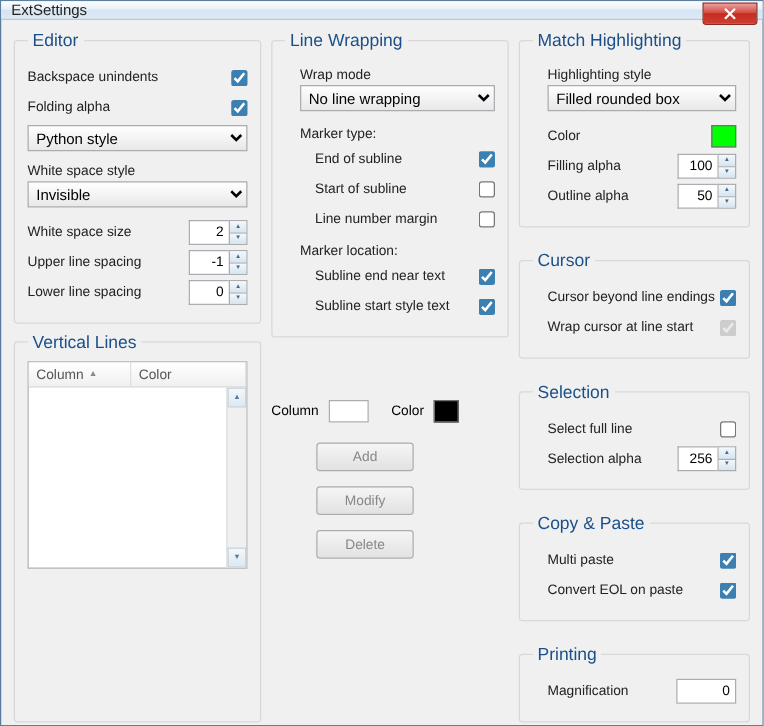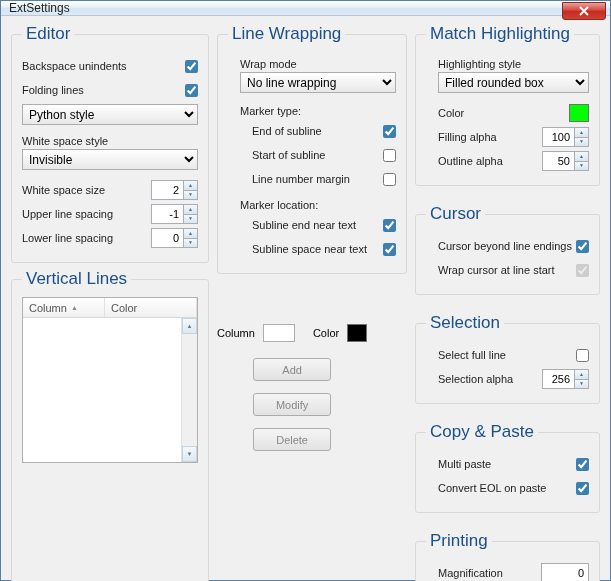--- a/index.html
+++ b/index.html
@@ -60,21 +60,21 @@
 .col2 { width: 190px; display: flex; flex-direction: column; gap: 20px; }
 .col3 { flex: 1; display: flex; flex-direction: column; gap: 18px; }
 fieldset {
   border: 1px solid #d8d8d8;
   border-radius: 3px;
   padding: 8px 10px 10px;
   background: #f0f0f0;
 }
 legend {
   color: #1a4f8a;
-  font-size: 17px;
+  font-size: 14px;
   padding: 0 4px;
 }
 .row {
   display: flex;
   align-items: center;
   justify-content: space-between;
   margin: 4px 0;
   min-height: 20px;
 }
 .row label { color: #222; }
@@ -235,21 +235,21 @@
     <div class="columns">
 
       <div class="col1">
         <fieldset>
           <legend>Editor</legend>
           <div class="row">
             <label>Backspace unindents</label>
             <input type="checkbox" checked="" style="">
           </div>
           <div class="row">
-            <label>Folding lines</label>
+            <label>Folding alpha</label>
             <input type="checkbox" checked="" style="">
           </div>
           <select>
             <option>Python style</option>
           </select>
           <div class="sublabel" style="margin-top:10px">White space style</div>
           <select>
             <option>Invisible</option>
           </select>
           <div class="row" style="margin-top:10px">
@@ -328,21 +328,21 @@
                   <input type="checkbox" style="">
                 </div>
             </div>
             <div class="sublabel" style="margin-top:10px">Marker location:</div>
             <div class="indent">
               <div class="row">
                   <label>Subline end near text</label>
                   <input type="checkbox" checked="" style="">
                 </div>
               <div class="row">
-                  <label>Subline space near text</label>
+                  <label>Subline start style text</label>
                   <input type="checkbox" checked="" style="">
                 </div>
             </div>
           </div>
         </fieldset>
 
         <div class="col2-editor">
           <div>
             <div class="fields" style="margin-top:28px">
               <span>Column</span>

